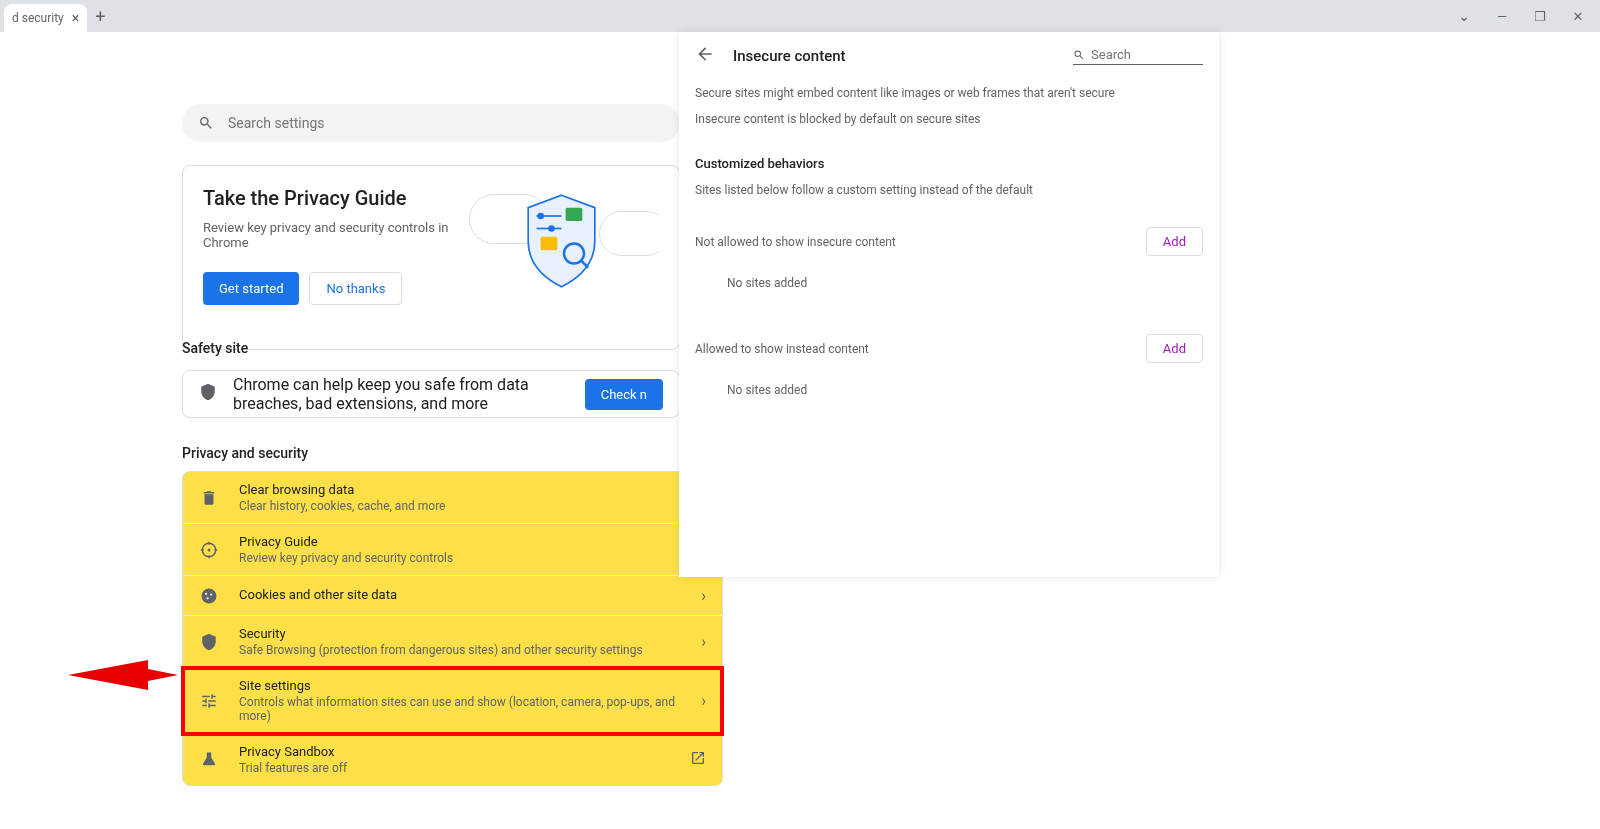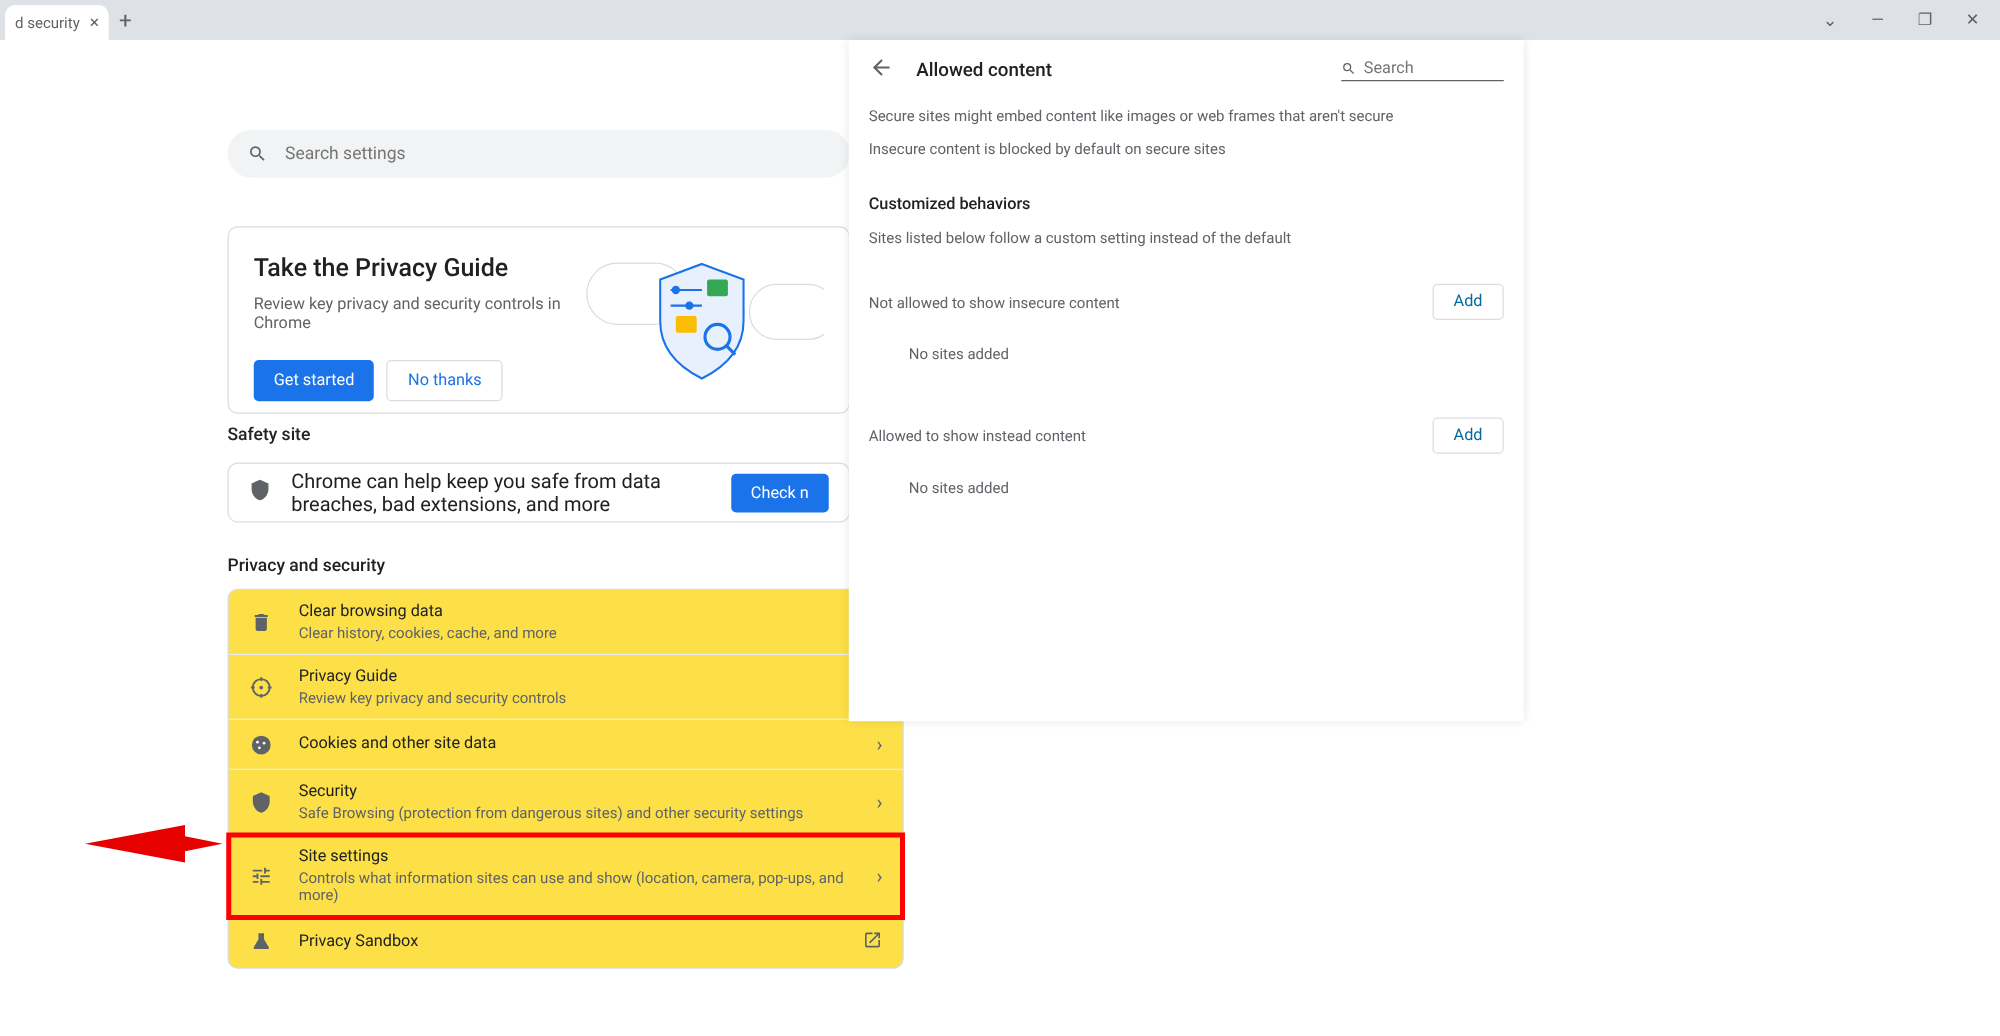--- a/index.html
+++ b/index.html
@@ -17,21 +17,21 @@
     
     .main-bg { position: absolute; top: 32px; left: 0; width: 680px; height: 797px; background: #fff; }
     
     
     .search-bar { position: absolute; top: 60px; left: 182px; width: 498px; height: 38px; background: #f1f3f4; border-radius: 32px; display: flex; align-items: center; padding: 0 16px; margin-top: 12px; }
     .search-bar svg { fill: #5f6368; margin-right: 14px; }
     .search-bar input { border: none; background: transparent; outline: none; font-size: 14px; color: #5f6368; flex: 1; }
 
     
     .card { position: absolute; background: #fff; border: 1px solid #dadce0; border-radius: 8px; }
-    .guide-card { top: 133px; left: 182px; width: 498px; height: 150px; padding: 20px; display: flex; margin-top: 16px; }
+    .guide-card { top: 133px; left: 182px; width: 498px; height: 185px; padding: 20px; display: flex; }
     .guide-text { flex: 1; }
     .guide-title { font-size: 20px; color: #202124; font-weight: 500; margin-bottom: 10px; }
     .guide-sub { font-size: 13px; color: #5f6368; margin-bottom: 22px; }
     .btn-row { display: flex; gap: 10px; }
     .btn-primary { background: #1a73e8; color: #fff; border: none; padding: 8px 16px; border-radius: 4px; font-size: 13px; cursor: pointer; }
     .btn-secondary { background: #fff; color: #1a73e8; border: 1px solid #dadce0; padding: 8px 16px; border-radius: 4px; font-size: 13px; cursor: pointer; }
     .guide-img { width: 200px; position: relative; overflow: hidden; }
 
     
     .cloud { position: absolute; background: #fff; border: 1px solid #dadce0; border-radius: 30px; }
@@ -68,21 +68,21 @@
     .panel-head { display: flex; align-items: center; padding: 12px 16px; }
     .back-arrow { margin-right: 18px; cursor: pointer; color: #5f6368; }
     .panel-title { font-size: 15px; color: #202124; font-weight: 500; flex: 1; }
     .panel-search { display: flex; align-items: center; border-bottom: 1px solid #5f6368; padding-bottom: 2px; margin-left: auto; width: 130px; }
     .panel-search svg { fill: #5f6368; margin-right: 6px; }
     .panel-search input { border: none; outline: none; font-size: 13px; width: 100%; }
     .panel-desc { font-size: 12px; color: #5f6368; padding: 6px 16px; }
     .panel-sec-h { font-size: 13px; color: #202124; font-weight: 500; padding: 24px 16px 6px; }
     .panel-row { display: flex; align-items: center; justify-content: space-between; padding: 8px 16px; }
     .panel-row-label { font-size: 12px; color: #5f6368; }
-    .btn-add { background: #fff; color: #0369a1; border: 1px solid #dadce0; padding: 6px 16px; border-radius: 4px; font-size: 13px; cursor: pointer; }
+    .btn-add { background: #fff; color: #a21caf; border: 1px solid #dadce0; padding: 6px 16px; border-radius: 4px; font-size: 13px; cursor: pointer; }
     .no-sites { font-size: 12px; color: #5f6368; padding: 12px 16px 12px 48px; }
   </style>
 </head>
 <body>
 
 <div class="tab-bar">
   <div class="tab">
     <span>d security</span>
     <span class="tab-close">×</span>
   </div>
@@ -209,40 +209,41 @@
       <span class="priv-arrow">›</span>
     </div>
     <div class="priv-item">
       <span class="priv-icon">
           <svg width="18" height="18" viewBox="0 0 24 24" fill="#5f6368">
             <path d="M9 2v6.5L4 17c-.5 1 0 2 1 2h14c1 0 1.5-1 1-2l-5-8.5V2H9z"></path>
           </svg>
         </span>
       <div class="priv-text">
         <div class="priv-title">Privacy Sandbox</div>
+        <div class="priv-sub">Trial features are off</div>
       </div>
       <span class="priv-arrow"><svg width="16" height="16" viewBox="0 0 24 24" fill="#5f6368">
             <path d="M19 19H5V5h7V3H5a2 2 0 0 0-2 2v14a2 2 0 0 0 2 2h14c1.1 0 2-.9 2-2v-7h-2v7zM14 3v2h3.59l-9.83 9.83 1.41 1.41L19 6.41V10h2V3h-7z"></path>
           </svg></span>
     </div>
   </div>
 </div>
 
 <svg class="red-arrow" width="110" height="40">
   <polygon points="0,20 80,5 80,14 110,20 80,26 80,35" fill="#e60000"></polygon>
 </svg>
 
 <div class="right-panel">
   <div class="panel-head">
     <span class="back-arrow">
       <svg width="20" height="20" viewBox="0 0 24 24" fill="#5f6368">
           <path d="M20 11H7.83l5.59-5.59L12 4l-8 8 8 8 1.41-1.41L7.83 13H20v-2z"></path>
         </svg>
     </span>
-    <span class="panel-title">Allowed content</span>
+    <span class="panel-title">Insecure content</span>
     <div class="panel-search">
       <svg width="14" height="14" viewBox="0 0 24 24">
           <path d="M15.5 14h-.79l-.28-.27A6.471 6.471 0 0 0 16 9.5 6.5 6.5 0 1 0 9.5 16c1.61 0 3.09-.59 4.23-1.57l.27.28v.79l5 4.99L20.49 19l-4.99-5zm-6 0C7.01 14 5 11.99 5 9.5S7.01 5 9.5 5 14 7.01 14 9.5 11.99 14 9.5 14z"></path>
         </svg>
       <input type="text" placeholder="Search" style="">
     </div>
   </div>
   <div class="panel-desc">Secure sites might embed content like images or web frames that aren't secure</div>
   <div class="panel-desc">Insecure content is blocked by default on secure sites</div>
   <div class="panel-sec-h">Customized behaviors</div>

